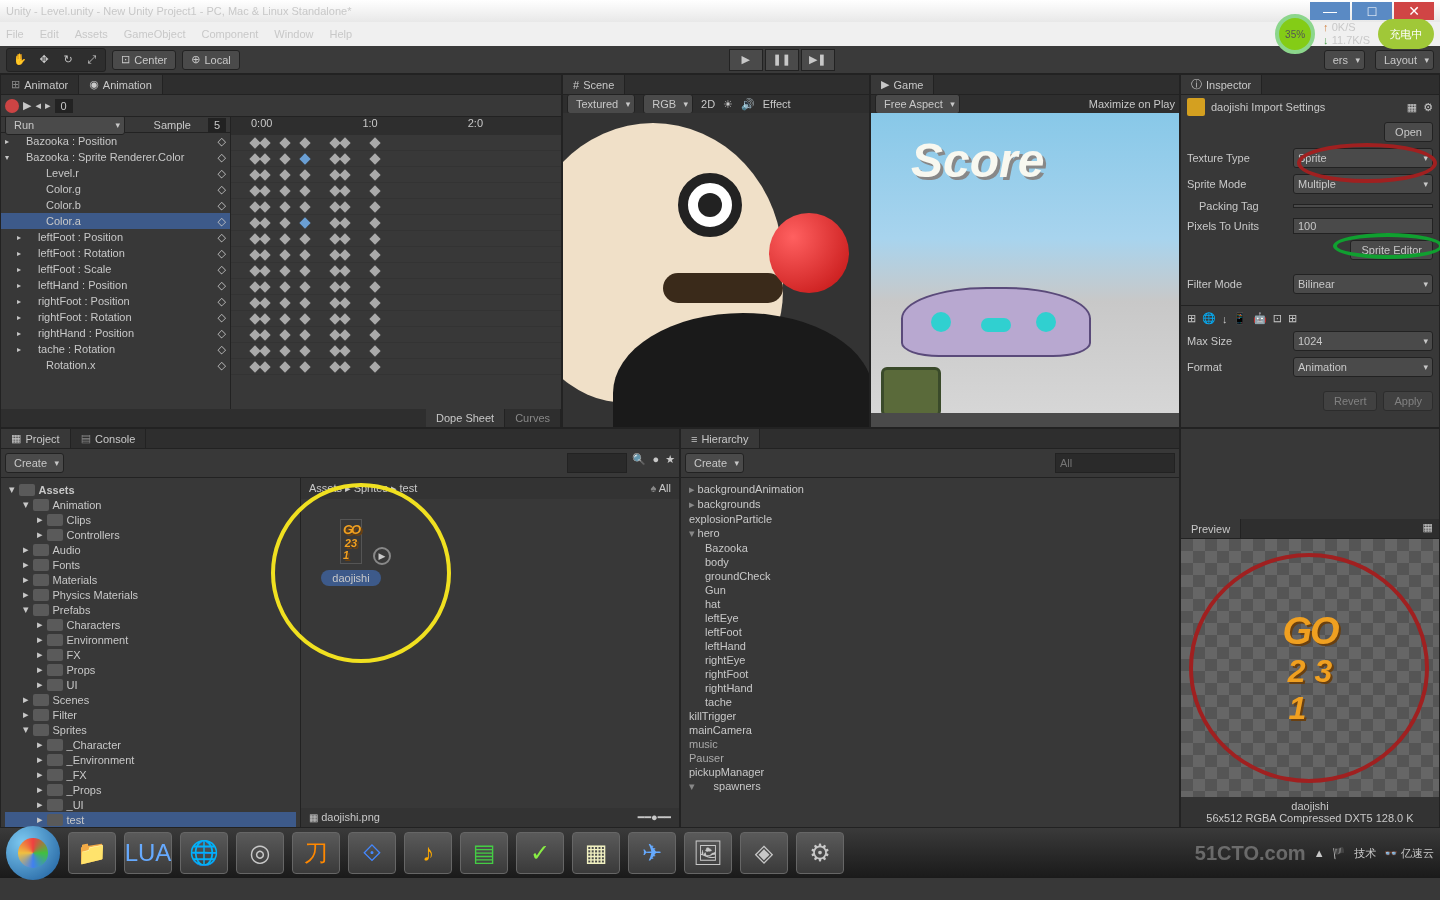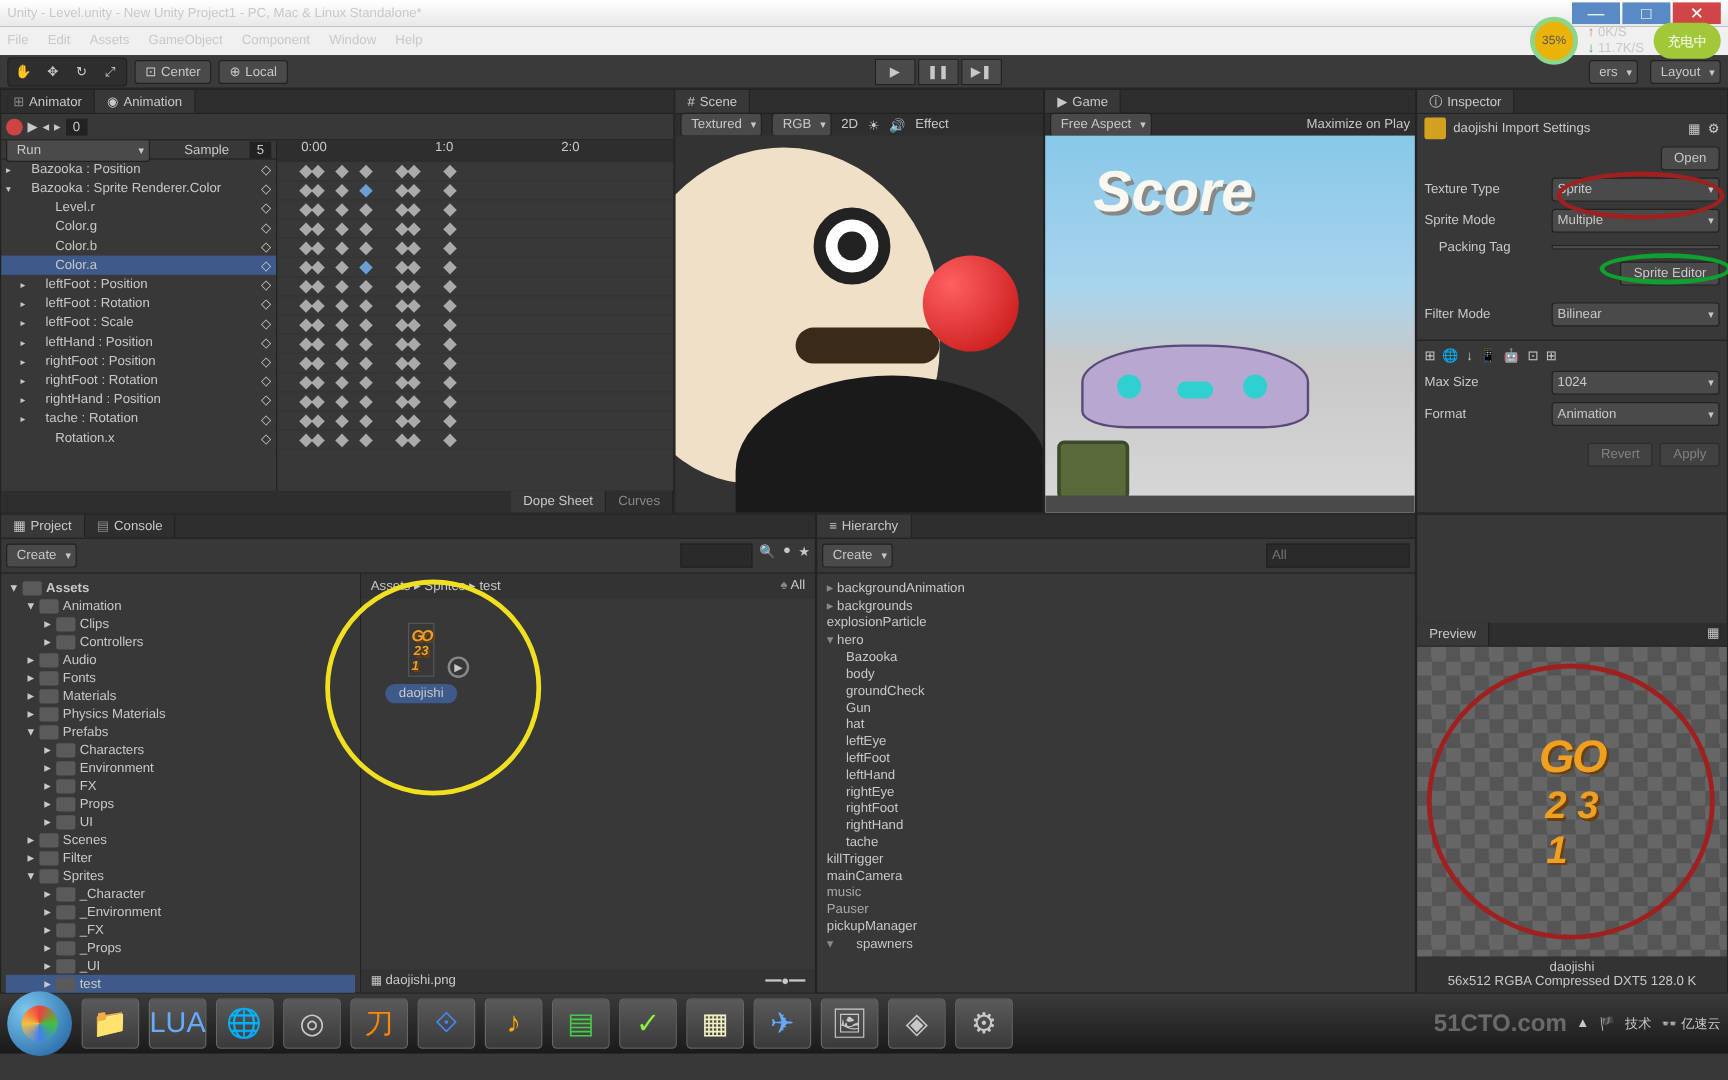--- a/index.html
+++ b/index.html
@@ -4,21 +4,21 @@
 <style>
 *{margin:0;padding:0;box-sizing:border-box;font-family:Arial,sans-serif;font-size:11px;color:#c8c8c8}
 body{background:#383838;overflow:hidden;width:1440px;height:900px}
 .titlebar{height:22px;background:linear-gradient(#fff,#e8e8e8);display:flex;align-items:center;padding:0 6px;color:#333;font-size:12px}
 .titlebar-btns{margin-left:auto;display:flex;gap:2px}
 .tbtn{width:40px;height:18px;display:flex;align-items:center;justify-content:center;color:#fff;font-size:14px}
 .tmin{background:#5a8ac4}.tmax{background:#5a8ac4}.tclose{background:#d04545}
 .menubar{height:24px;background:#f0f0f0;display:flex;align-items:center;padding:0 6px;gap:16px;color:#222;font-size:13px}
 .menubar span{cursor:default}
 .status-badge{margin-left:auto;display:flex;gap:8px;align-items:center}
-.pct{width:40px;height:40px;border-radius:50%;background:#eab308;border:4px solid #8cd68c;display:flex;align-items:center;justify-content:center;color:#555;font-size:10px}
+.pct{width:40px;height:40px;border-radius:50%;background:#84cc16;border:4px solid #8cd68c;display:flex;align-items:center;justify-content:center;color:#555;font-size:10px}
 .net{font-size:10px;color:#444;line-height:1.2}
 .bat{width:56px;height:30px;background:#a0c838;border-radius:15px;color:#fff;display:flex;align-items:center;justify-content:center;font-size:11px}
 .toolbar{height:28px;background:#3a3a3a;border-bottom:1px solid #222;display:flex;align-items:center;padding:0 6px;gap:6px}
 .tool-group{display:flex;gap:2px;background:#2e2e2e;border:1px solid #222;border-radius:3px;padding:2px}
 .tool-btn{width:22px;height:18px;display:flex;align-items:center;justify-content:center;cursor:pointer}
 .pill{background:#4a4a4a;border:1px solid #222;border-radius:3px;padding:2px 8px;display:flex;align-items:center;gap:4px;height:20px}
 .play-group{display:flex;gap:2px;margin-left:auto;margin-right:auto}
 .play-btn{width:34px;height:22px;background:#4a4a4a;border:1px solid #222;display:flex;align-items:center;justify-content:center;cursor:pointer}
 .dd{background:#4a4a4a;border:1px solid #222;padding:2px 16px 2px 8px;border-radius:3px;position:relative;height:20px;display:flex;align-items:center}
 .dd::after{content:"▾";position:absolute;right:4px;font-size:9px}
@@ -438,20 +438,24 @@
     <div class="insp-row">
           <span class="insp-label">Sprite Mode</span>
           <span class="insp-val dd">Multiple</span>
         </div>
     <div class="circle-ann" style="border-color:#a02020;width:140px;height:40px;top:-2px;right:2px"></div>
     </div>
     <div class="insp-row">
         <span class="insp-label" style="padding-left:12px">Packing Tag</span>
         <span class="insp-val"></span>
       </div>
+    <div class="insp-row">
+        <span class="insp-label">Pixels To Units</span>
+        <span class="insp-val">100</span>
+      </div>
     <div class="insp-row" style="justify-content:flex-end;position:relative">
       <span class="btn">Sprite Editor</span>
       <div class="circle-ann" style="border-color:#10a030;width:110px;height:26px;top:-4px;right:-4px"></div>
     </div>
     <div class="insp-row" style="margin-top:8px">
         <span class="insp-label">Filter Mode</span>
         <span class="insp-val dd">Bilinear</span>
       </div>
     <div class="insp-row" style="margin-top:8px;border-top:1px solid #222;padding-top:6px">
       <span>⊞</span>

